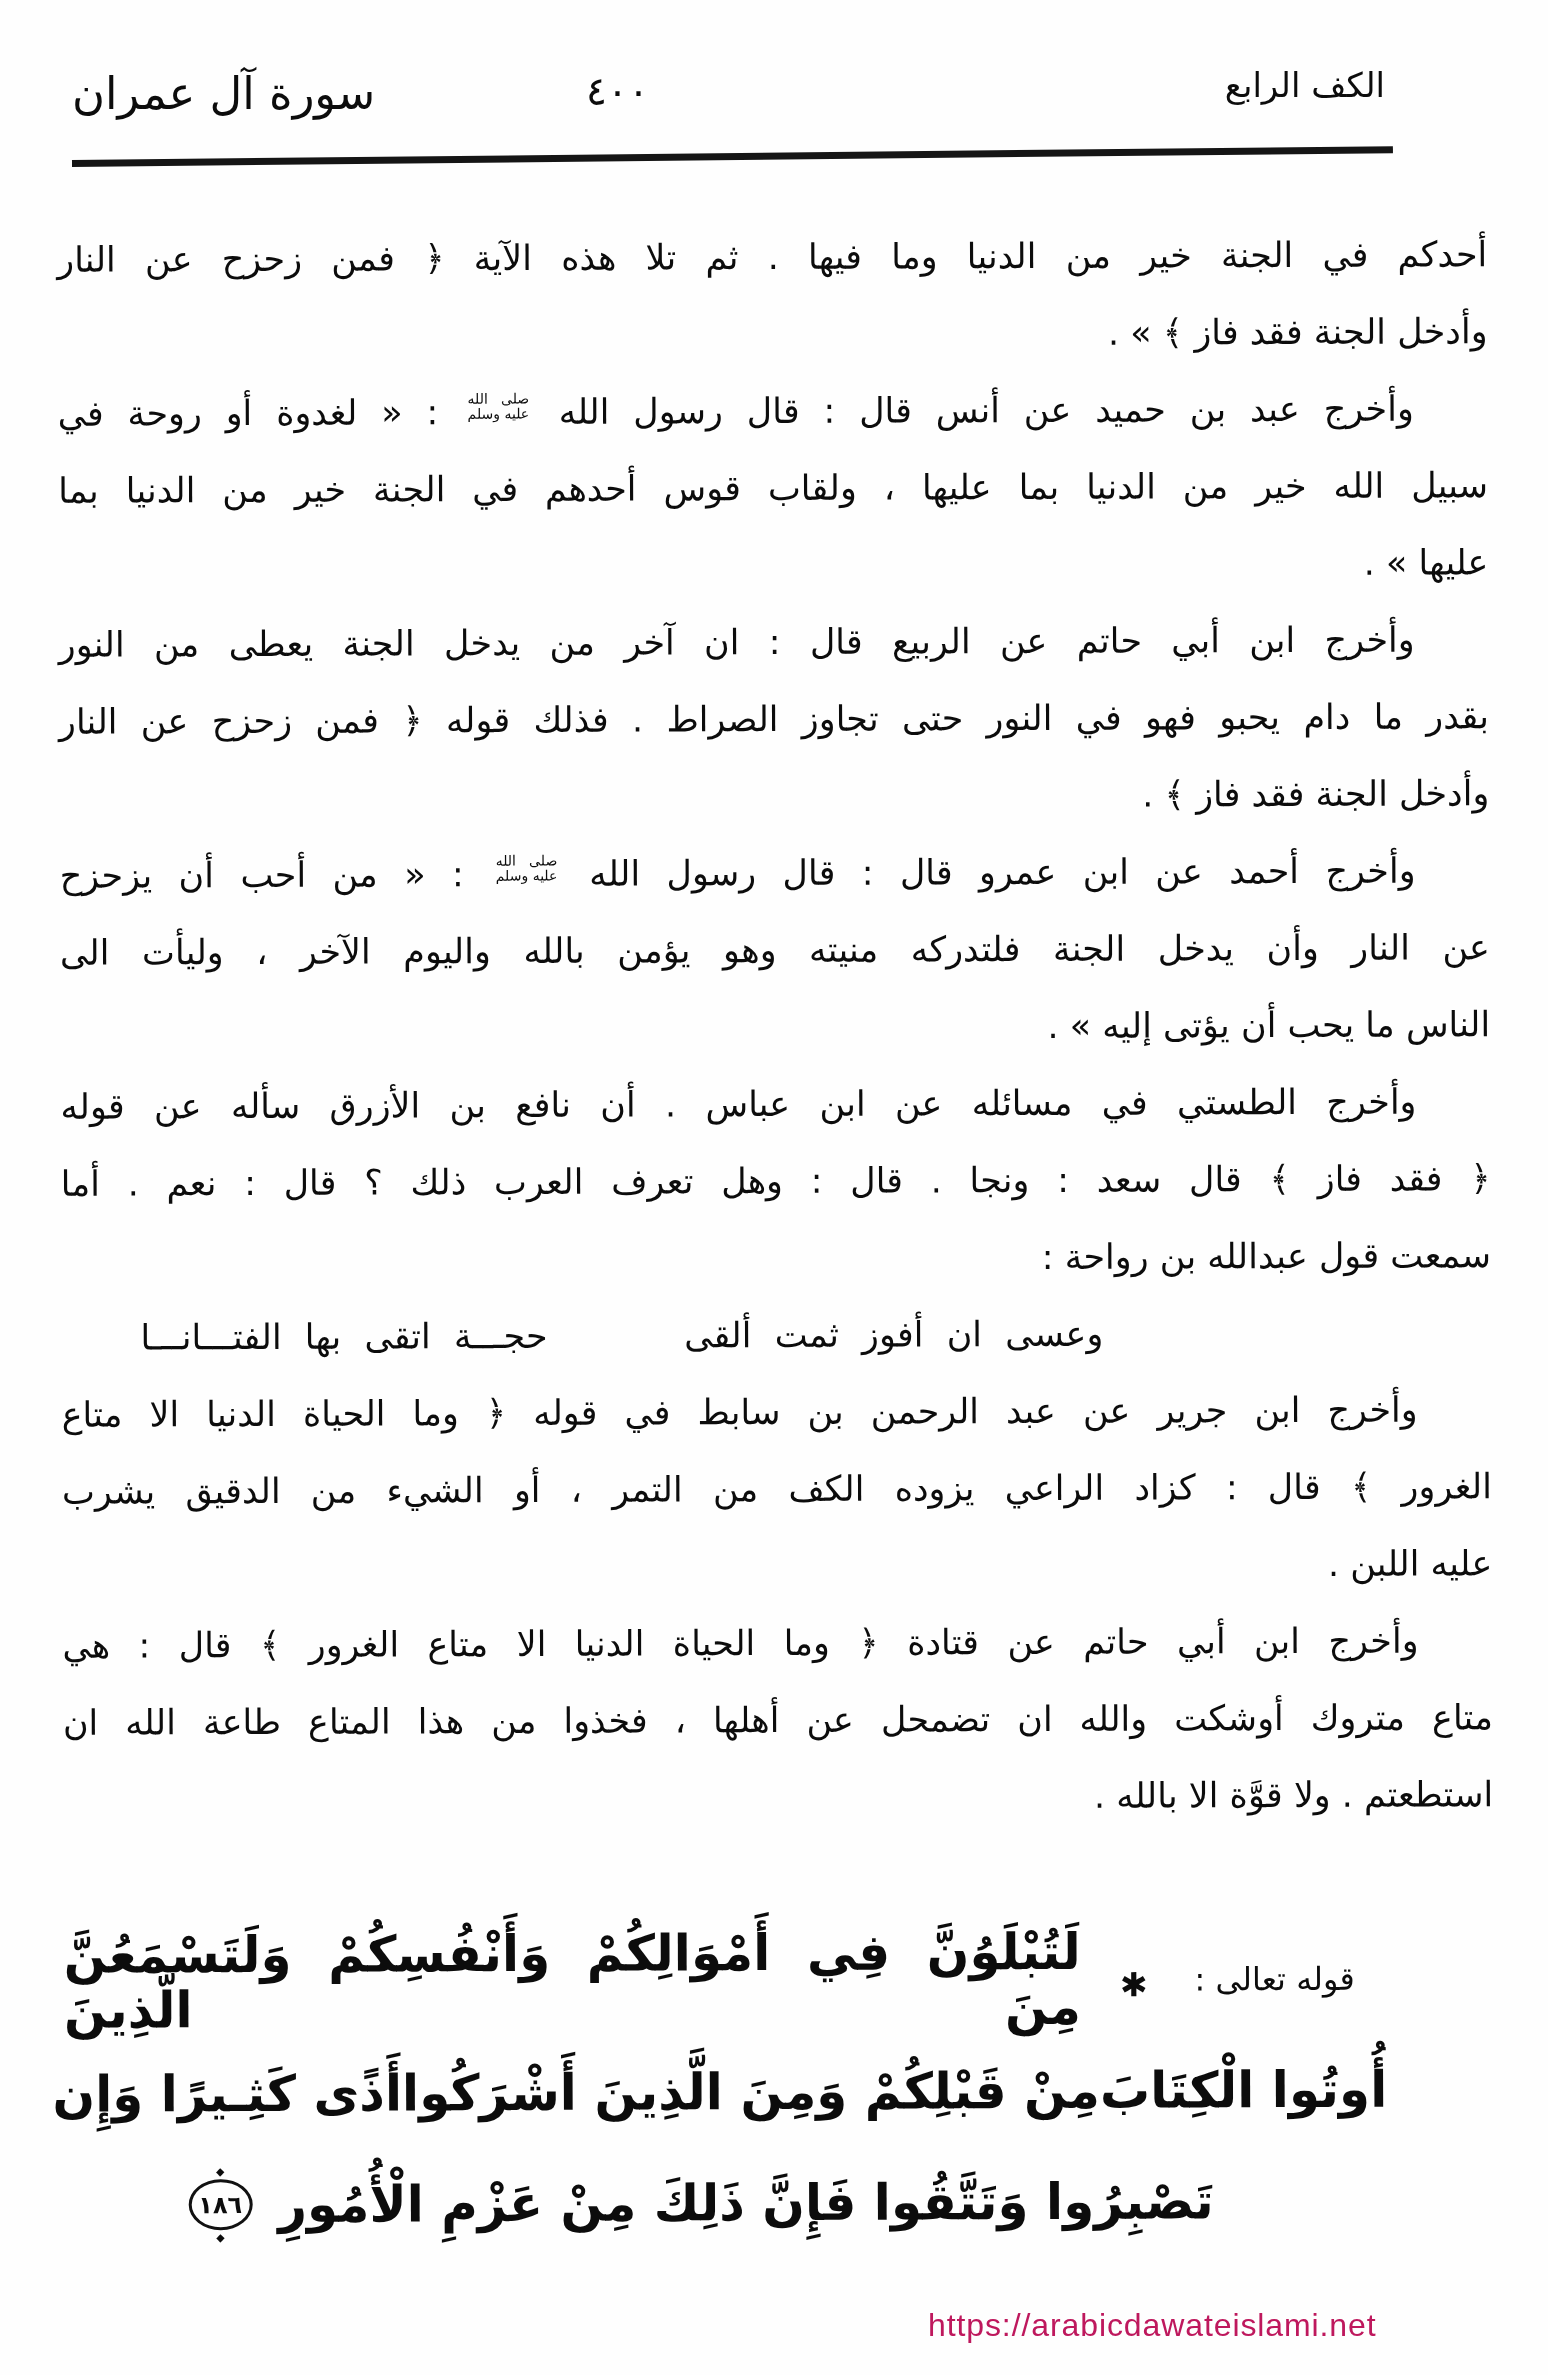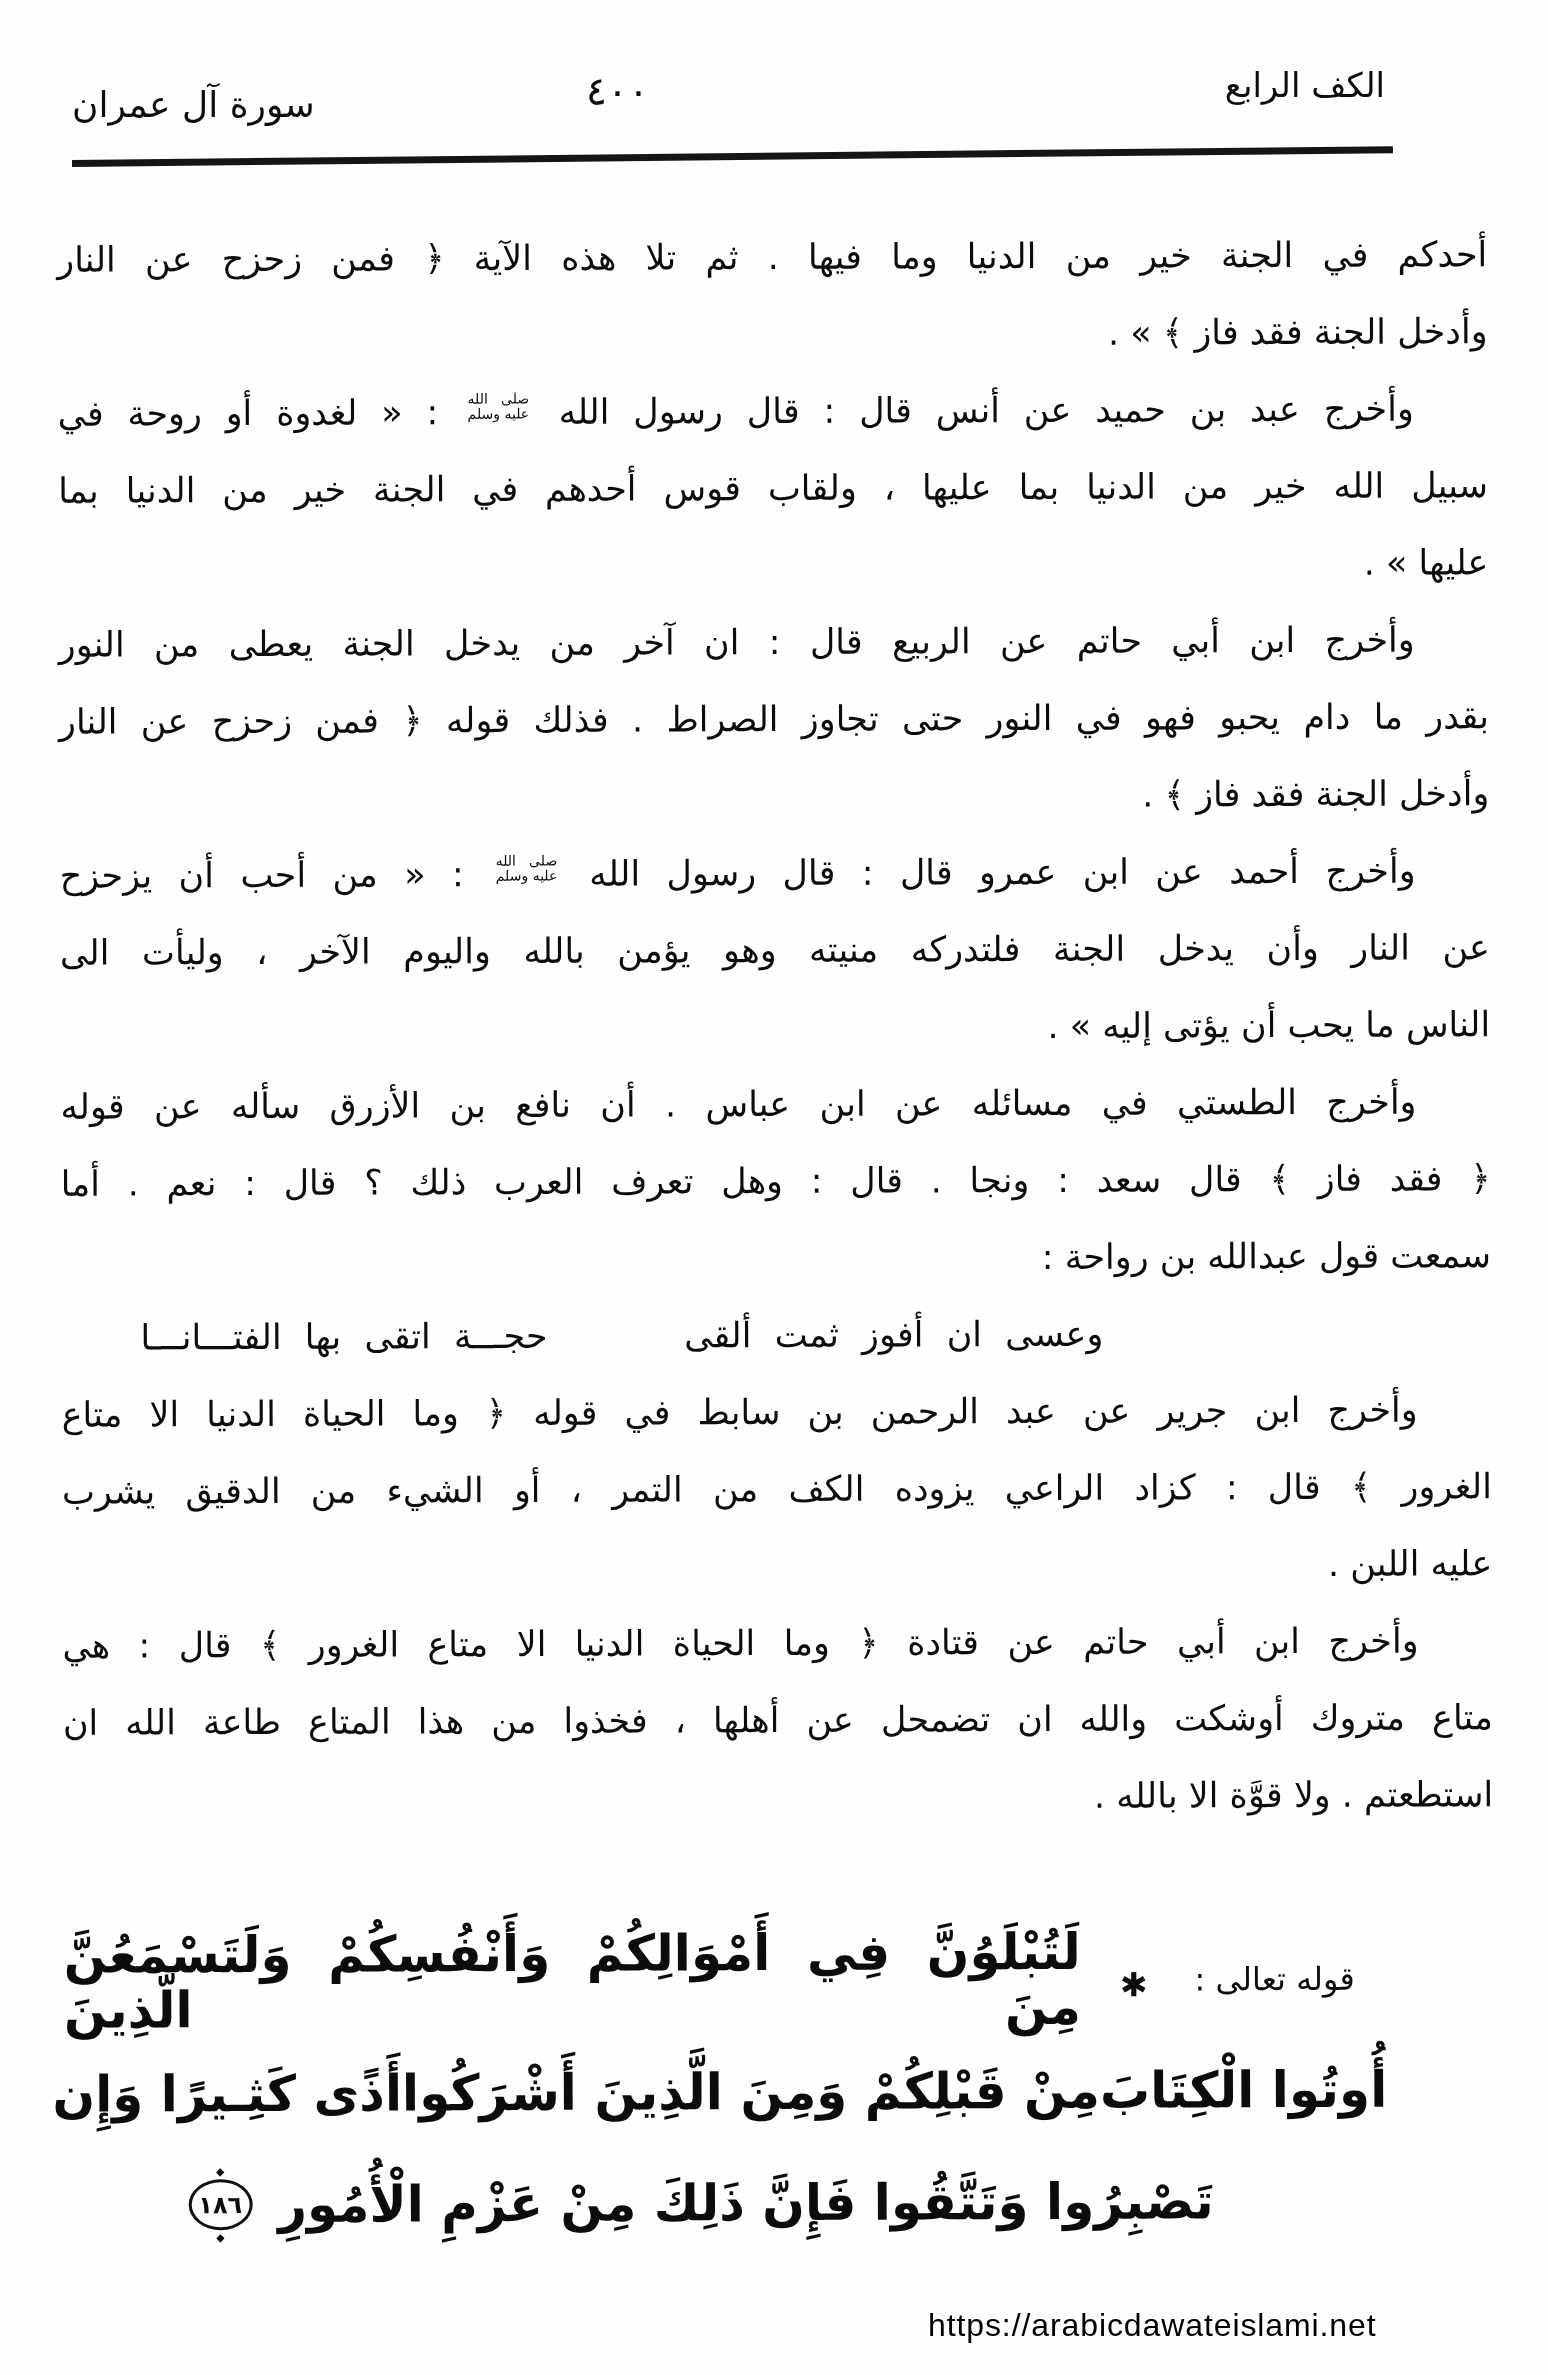--- a/index.html
+++ b/index.html
@@ -6,21 +6,21 @@
   body{
     width:1548px;height:2376px;background:#ffffff;
     font-family:"DejaVu Sans",sans-serif;color:#0c0c0c;
     overflow:hidden;
   }
   .page{position:relative;width:1548px;height:2376px;background:#fefefe;}
 
   
   .h-right{position:absolute;top:65px;right:163px;font-size:34px;direction:rtl;}
   .h-center{position:absolute;top:69px;left:562px;width:111px;text-align:center;font-size:39px;}
-  .h-left{position:absolute;top:84px;left:72px;font-size:36px;direction:rtl;}
+  .h-left{position:absolute;top:67px;left:72px;font-size:45px;direction:rtl;}
   .rule{position:absolute;top:160px;left:72px;width:1321px;height:6.5px;background:#151515;transform:rotate(-0.6deg);transform-origin:left center;}
 
   
   .content{position:absolute;top:219px;left:61px;right:57px;transform:rotate(-0.22deg);}
   .ln{direction:rtl;font-size:35px;height:77px;line-height:77px;}
   .full{text-align:justify;text-align-last:justify;}
   .end{text-align:right;}
   .indent{padding-right:74px;}
 
   .saw{display:inline-block;vertical-align:middle;text-align:center;
@@ -44,21 +44,21 @@
            margin-right:281px;height:113px;font-size:50px;white-space:nowrap;}
   .medallion{position:relative;width:58px;height:45px;border:3.7px solid #111;border-radius:50%;
              display:flex;align-items:center;justify-content:center;
              font-size:24px;font-weight:bold;line-height:1;flex:0 0 auto;}
   .medallion::before{content:"◆";position:absolute;top:-16px;left:50%;transform:translateX(-50%);font-size:11px;}
   .medallion::after{content:"◆";position:absolute;bottom:-16px;left:50%;transform:translateX(-50%);font-size:11px;}
 
   
   .watermark{position:absolute;top:2307px;left:928px;width:557px;
              font-family:"Liberation Sans",sans-serif;font-size:32px;
-             color:#000000;letter-spacing:0.9px;text-align:left;}
+             color:#be185d;letter-spacing:0.9px;text-align:left;}
 </style>
 </head>
 <body>
 
 <div class="page">
 
   <div class="h-right">الكف الرابع</div>
   <div class="h-center">٤٠٠</div>
   <div class="h-left">سورة آل عمران</div>
   <div class="rule"></div>

